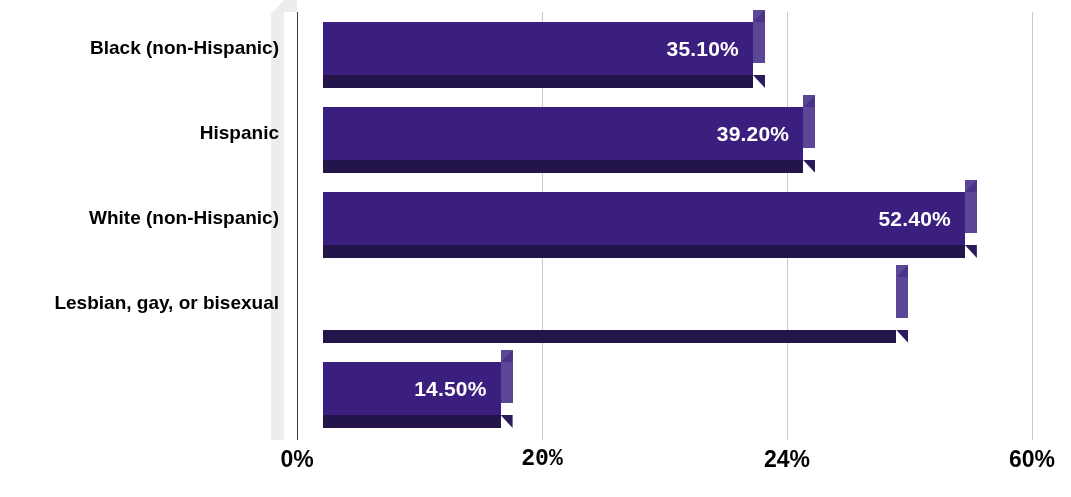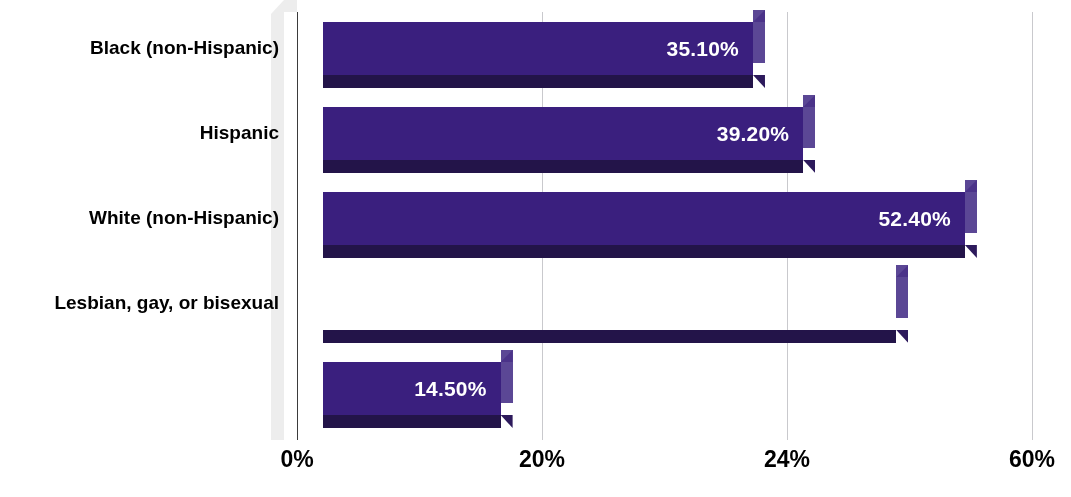--- a/index.html
+++ b/index.html
@@ -208,18 +208,18 @@
           <div class="bar-side-top" style="left: 177.625px;"></div>
           <div class="bar-front" style="width: 177.625px;">
             <span class="bar-value">14.50%</span>
           </div>
         </div>
       </div>
   </div>
 
   <div id="tick-labels">
       <div class="tick-label" style="left: 297px;">0%</div>
-      <div class="tick-label" style="left: 542px;">20%</div>
+      <div class="tick-label" style="left: 542px; font-family: Liberation Mono, monospace;">20%</div>
       <div class="tick-label" style="left: 787px;">24%</div>
       <div class="tick-label" style="left: 1032px;">60%</div>
     </div>
 
 </div>
 
 </body></html>

